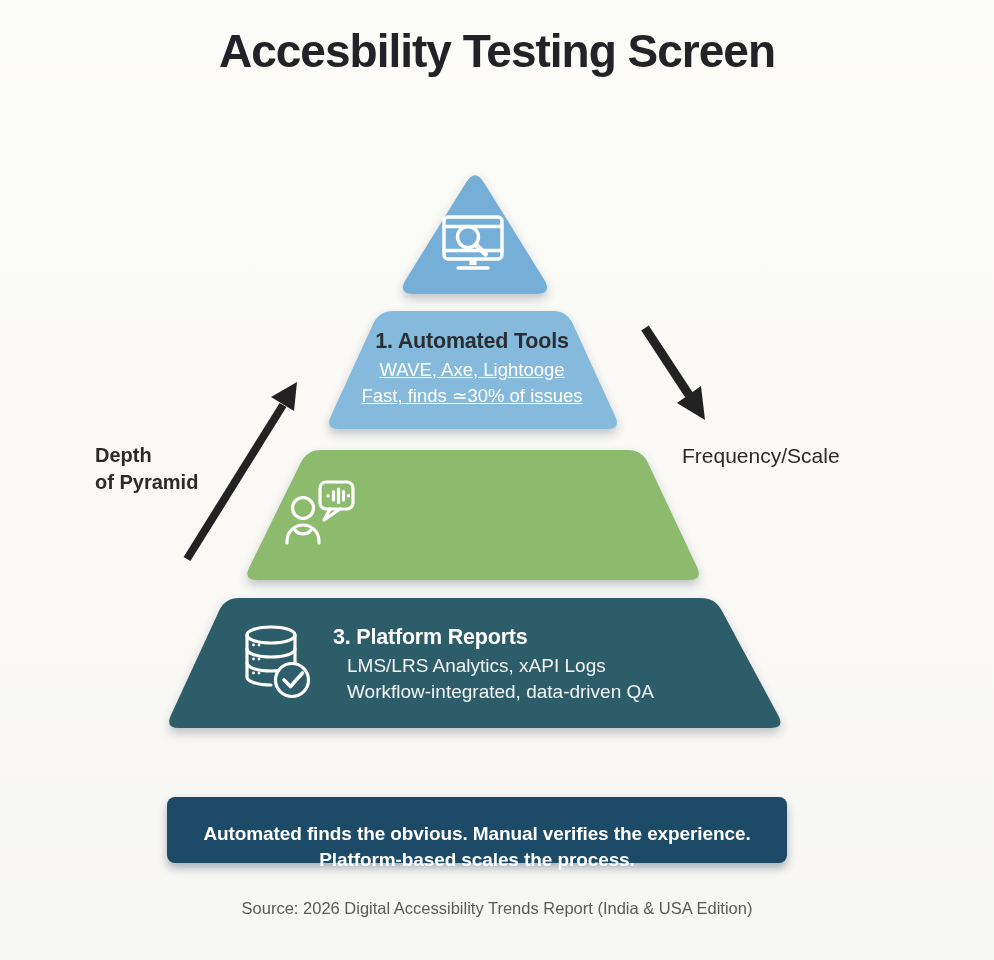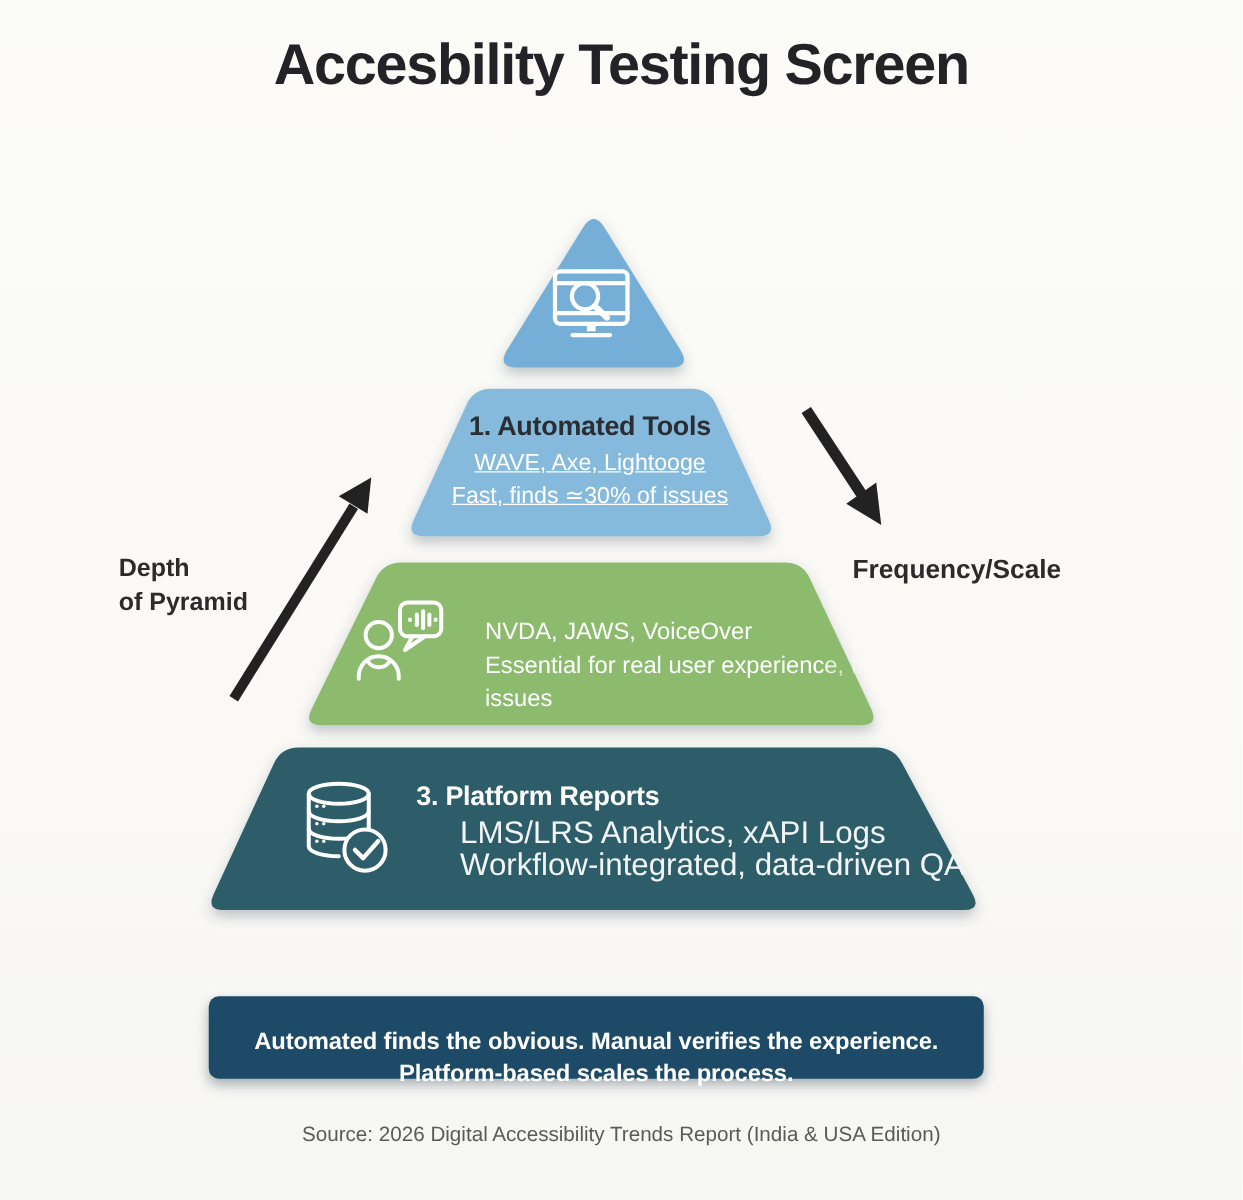--- a/index.html
+++ b/index.html
@@ -18,26 +18,26 @@
   .lvl-heading{font-size:21.5px;font-weight:bold;color:#2a2e33;letter-spacing:-0.2px;line-height:24px;}
   .lvl1-block .lvl-lines{margin-top:4px;font-size:18.5px;color:#ffffff;line-height:26px;text-decoration:underline;}
   .lvl2-heading{position:absolute;left:373px;top:461px;}
   .lvl2-lines{position:absolute;left:388px;top:492px;font-size:19px;color:#ffffff;line-height:27px;white-space:nowrap;}
   .fade-line{
     display:inline-block;
     -webkit-mask-image:linear-gradient(90deg,#000 268px,rgba(0,0,0,0) 316px);
     mask-image:linear-gradient(90deg,#000 268px,rgba(0,0,0,0) 316px);
   }
   .lvl3-heading{position:absolute;left:333px;top:625px;color:#ffffff;}
-  .lvl3-lines{position:absolute;left:368px;top:653px;font-size:25px;color:#f2f5f5;line-height:26px;white-space:nowrap;}
+  .lvl3-lines{position:absolute;left:347px;top:653px;font-size:19px;color:#f2f5f5;line-height:26px;white-space:nowrap;}
   .depth-label{
     position:absolute;left:95px;top:442px;font-size:20px;font-weight:bold;color:#2b2b2b;line-height:27px;
   }
   .frequency-label{
-    position:absolute;left:682px;top:444px;font-size:21px;font-weight:bold;color:#2b2b2b;
+    position:absolute;left:682px;top:444px;font-size:21px;font-weight:normal;color:#2b2b2b;
   }
   .banner{
     position:absolute;left:167px;top:797px;width:620px;height:66px;
     background:#1c4a67;border-radius:8px;box-shadow:0 5px 9px rgba(30,50,70,0.35);
     color:#ffffff;font-weight:bold;font-size:19px;text-align:center;line-height:26px;
     letter-spacing:-0.1px;box-sizing:border-box;padding-top:24px;
   }
   .source{
     position:absolute;left:0;top:899px;width:100%;text-align:center;
     font-size:16.5px;color:#5a5a5a;
@@ -100,25 +100,20 @@
       <rect x="37" y="5" width="33" height="27" rx="6"></rect>
       <path d="M47,32 L41,43 L57,32"></path>
       <line x1="45" y1="18.5" x2="45" y2="19"></line>
       <line x1="50.5" y1="14.5" x2="50.5" y2="23"></line>
       <line x1="55.5" y1="12" x2="55.5" y2="25.5"></line>
       <line x1="60.5" y1="14.5" x2="60.5" y2="23"></line>
       <line x1="65.5" y1="18.5" x2="65.5" y2="19"></line>
     </g>
   </svg>
 
-  <div class="lvl2-lines">
-    <div>NVDA, JAWS, VoiceOver</div>
-    <div><span class="fade-line">Essential for real user experience, fin</span></div>
-    <div>issues</div>
-  </div>
 
   <svg class="icon" style="left:241px;top:624px;" width="76" height="78" viewBox="0 0 76 78">
     <g fill="none" stroke="#ffffff" stroke-width="3.2" stroke-linecap="round" stroke-linejoin="round">
       <ellipse cx="30" cy="11" rx="24" ry="8"></ellipse>
       <path d="M6,11 L6,53 a24,8 0 0 0 24,8"></path>
       <path d="M54,11 L54,38"></path>
       <path d="M6,25 a24,8 0 0 0 48,0"></path>
       <path d="M6,39 a24,8 0 0 0 48,0"></path>
       <circle cx="12.5" cy="21" r="1.4" fill="#ffffff" stroke="none"></circle>
       <circle cx="18" cy="21" r="1.4" fill="#ffffff" stroke="none"></circle>

